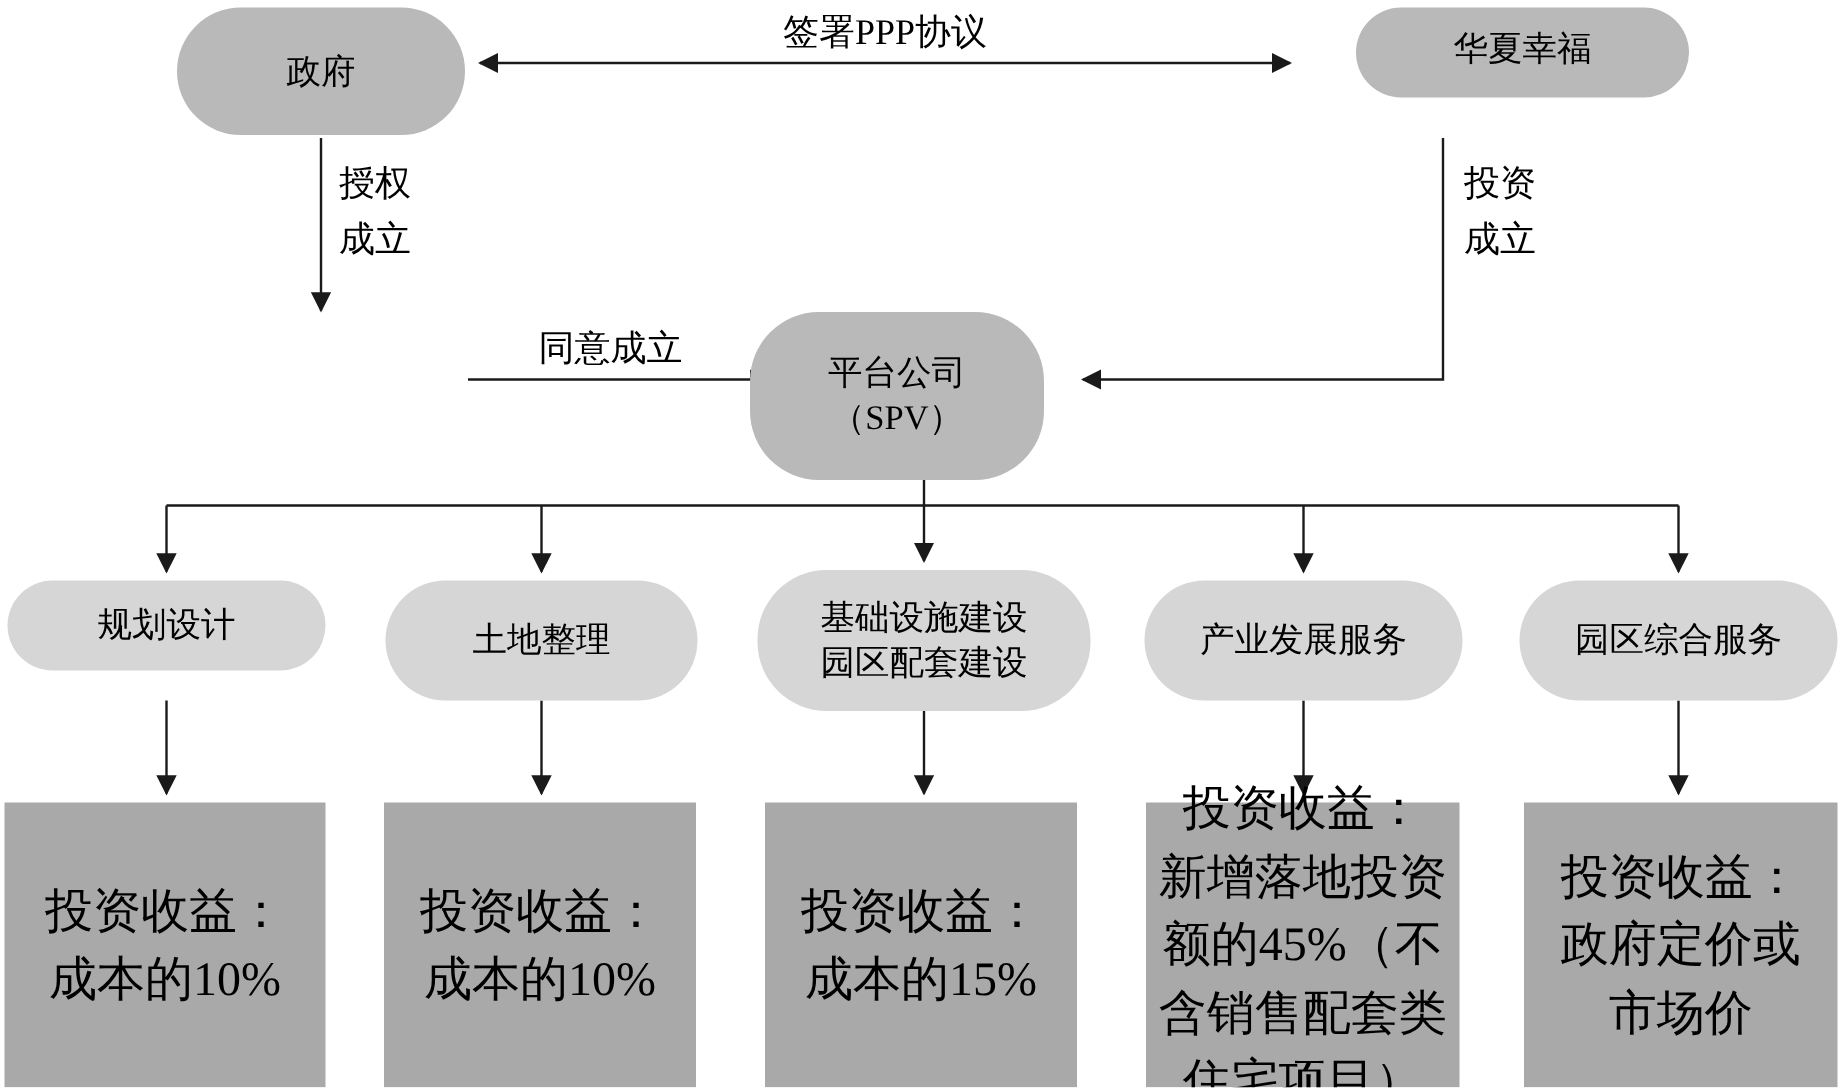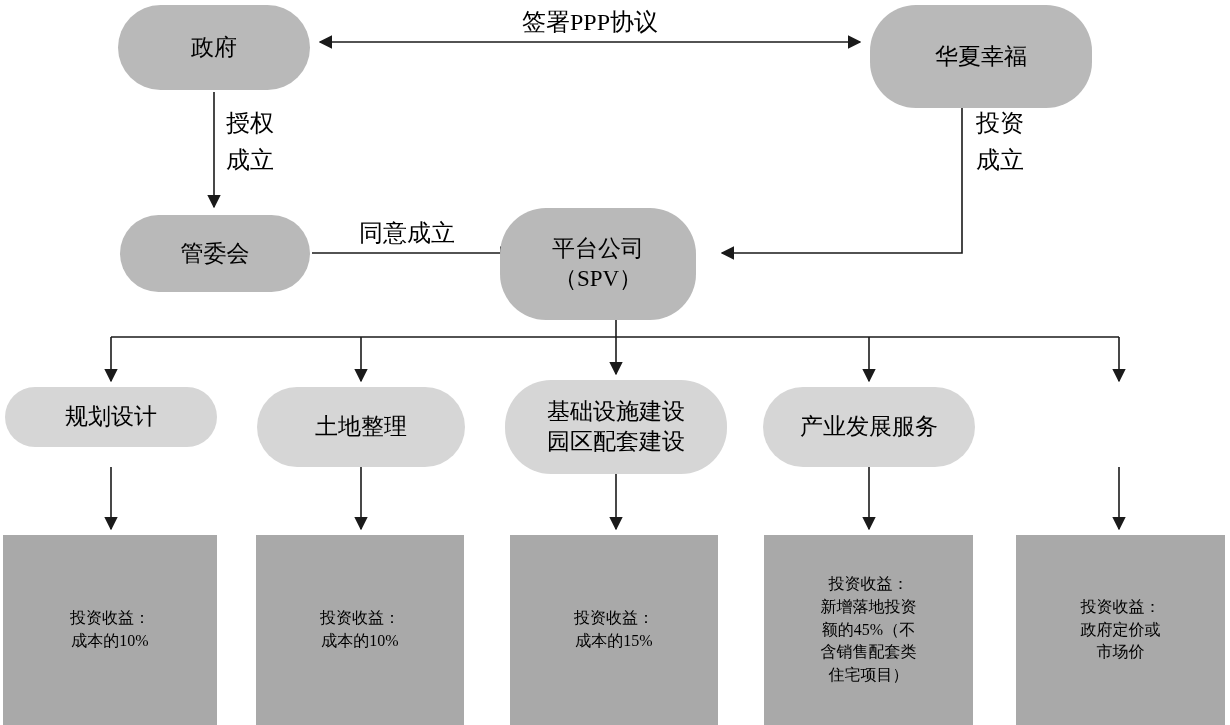--- a/index.html
+++ b/index.html
@@ -43,21 +43,21 @@
   }
   .pill.dark  { background: var(--pill-dark, #b9b9b9); }
   .pill.light { background: var(--pill-light, #d6d6d6); }
   .rbox {
     position: absolute;
     background: var(--box-gray, #a9a9a9);
     display: flex;
     align-items: center;
     justify-content: center;
     text-align: center;
-    font-size: 16px;
+    font-size: 32px;
     line-height: 1.42;
     white-space: pre-line;
   }
   .edge-label {
     position: absolute;
     font-size: 24px;
     line-height: 1.55;
     white-space: pre-line;
   }
   .edge-label.center { text-align: center; }
@@ -88,23 +88,22 @@
       <path class="wire" d="M111,467 V529" marker-end="url(#arrow)"></path>
       <path class="wire" d="M361,467 V529" marker-end="url(#arrow)"></path>
       <path class="wire" d="M616,474 V529" marker-end="url(#arrow)"></path>
       <path class="wire" d="M869,467 V529" marker-end="url(#arrow)"></path>
       <path class="wire" d="M1119,467 V529" marker-end="url(#arrow)"></path>
     </g>
   </svg>
 
   <div class="node pill dark" style="left:118px; top:5px; width:192px; height:85px;">政府</div>
 
-  <div class="node pill dark" style="left:870px; top:5px; width:222px; height:103px;">华夏幸福</div>
+  <div class="node pill dark" style="left:904px; top:5px; width:222px; height:60px;font-family:Liberation Mono, monospace;">华夏幸福</div>
 
-  <div class="node pill dark" style="left:120px; top:215px; width:190px; height:77px;">管委会</div>
 
   <div class="node pill dark" style="left:500px; top:208px; width:196px; height:112px;">平台公司
 （SPV）</div>
 
   <div class="edge-label center" style="left:460px; top:4px; width:260px;">签署PPP协议</div>
 
   <div class="edge-label" style="left:226px; top:105px; width:110px;">授权
 成立</div>
 
   <div class="edge-label" style="left:976px; top:105px; width:110px;">投资
@@ -114,20 +113,21 @@
 
   <div class="node pill light" style="left:5px; top:387px; width:212px; height:60px;">规划设计</div>
 
   <div class="node pill light" style="left:257px; top:387px; width:208px; height:80px;">土地整理</div>
 
   <div class="node pill light" style="left:505px; top:380px; width:222px; height:94px;">基础设施建设
 园区配套建设</div>
 
   <div class="node pill light" style="left:763px; top:387px; width:212px; height:80px;">产业发展服务</div>
 
+  <div class="node pill light" style="left:1013px; top:387px; width:212px; height:80px;">园区综合服务</div>
 
   <div class="rbox" style="left:3px; top:535px; width:214px; height:190px;">投资收益：
 成本的10%</div>
 
   <div class="rbox" style="left:256px; top:535px; width:208px; height:190px;">投资收益：
 成本的10%</div>
 
   <div class="rbox" style="left:510px; top:535px; width:208px; height:190px;">投资收益：
 成本的15%</div>
 

